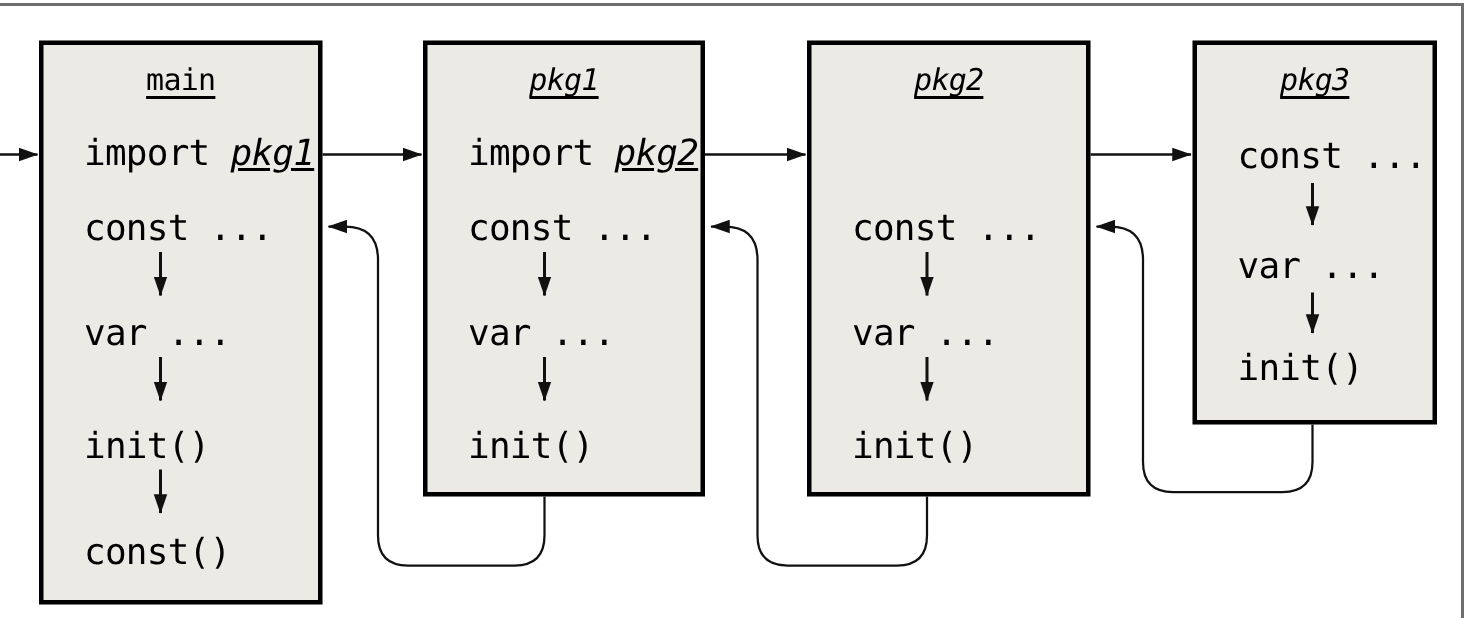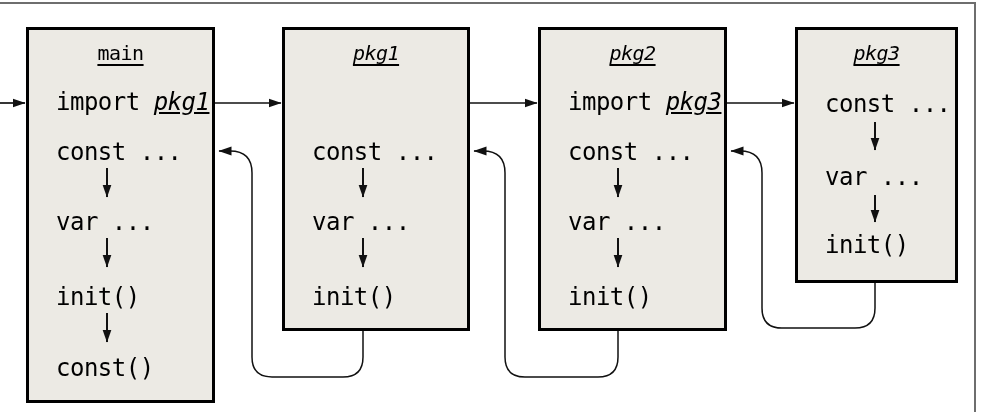--- a/index.html
+++ b/index.html
@@ -46,28 +46,28 @@
     <div class="title" style="top:11px">main</div>
     <div class="row" style="top:60px"><span>import</span><span> </span><span class="it">pkg1</span></div>
     <div class="row" style="top:110px">const ...</div>
     <div class="row" style="top:180px">var ...</div>
     <div class="row" style="top:255px">init()</div>
     <div class="row" style="top:326px">const()</div>
   </div>
 
   <div class="box" style="left:282px;top:27px;width:188px;height:304px">
     <div class="title it" style="top:11px">pkg1</div>
+    <div class="row" style="top:60px"><span>import</span><span> </span><span class="it">pkg2</span></div>
     <div class="row" style="top:110px">const ...</div>
     <div class="row" style="top:180px">var ...</div>
     <div class="row" style="top:255px">init()</div>
   </div>
 
   <div class="box" style="left:538px;top:27px;width:189px;height:304px">
     <div class="title it" style="top:11px">pkg2</div>
-    <div class="row" style="top:60px"><span>import</span><span> </span><span class="it">pkg3</span></div>
     <div class="row" style="top:110px">const ...</div>
     <div class="row" style="top:180px">var ...</div>
     <div class="row" style="top:255px">init()</div>
   </div>
 
   <div class="box" style="left:795px;top:27px;width:163px;height:256px">
     <div class="title it" style="top:11px">pkg3</div>
     <div class="row" style="top:62px">const ...</div>
     <div class="row" style="top:135px">var ...</div>
     <div class="row" style="top:203px">init()</div>

